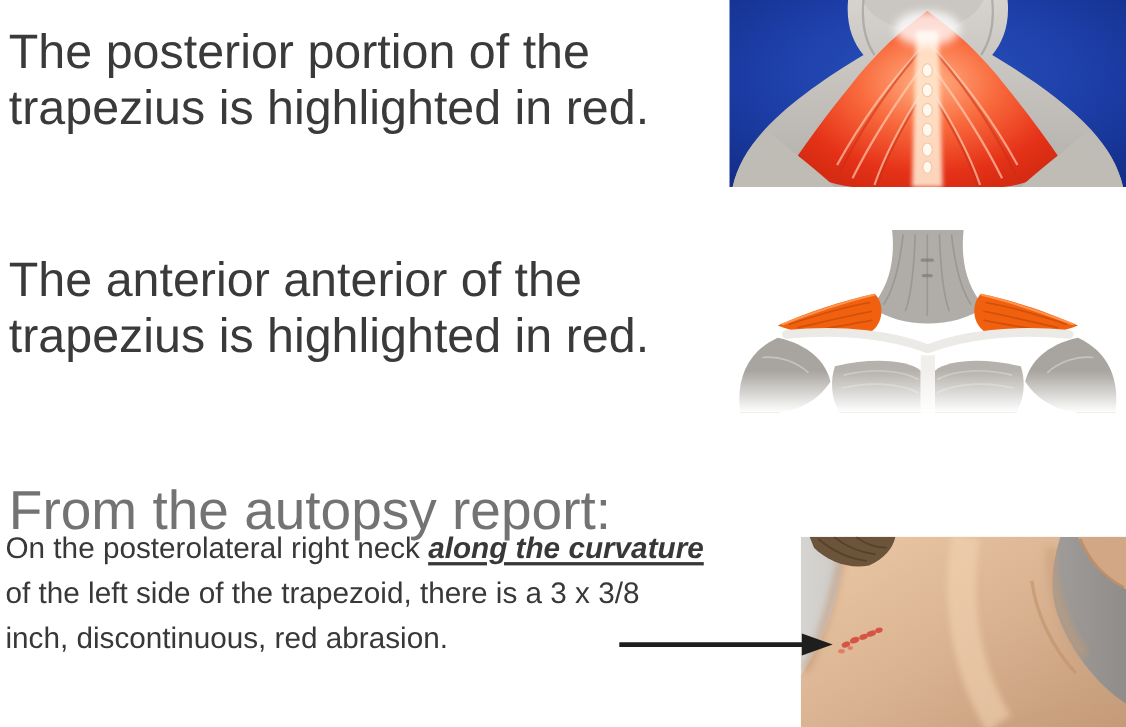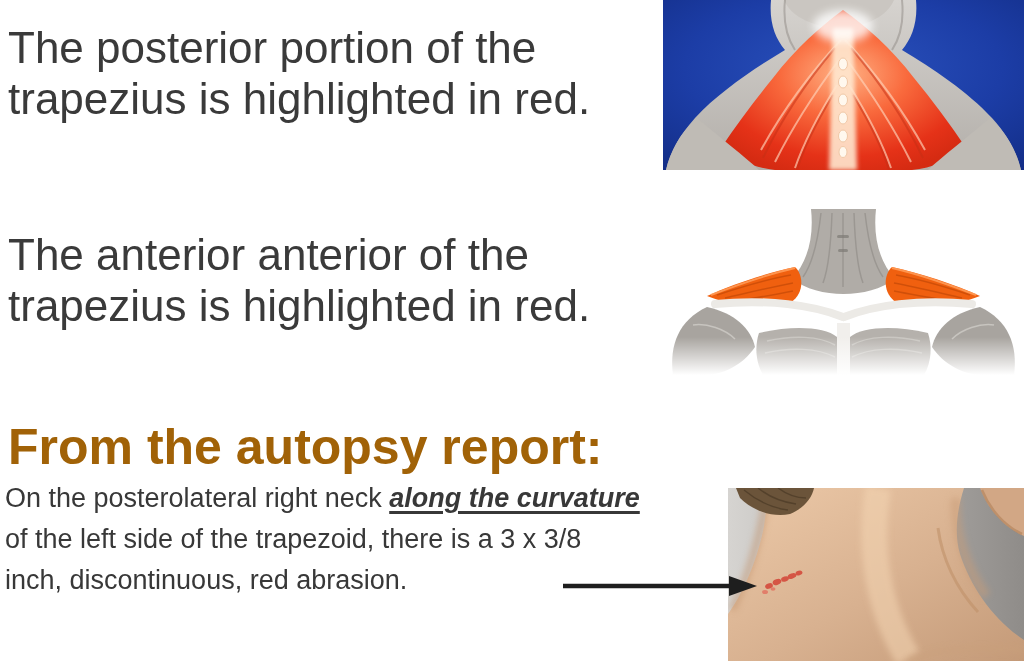--- a/index.html
+++ b/index.html
@@ -8,22 +8,22 @@
     background:#ffffff;font-family:"Liberation Sans","DejaVu Sans",sans-serif;
     color:#3a3a3a;
   }
   .caption{
     position:absolute;left:8px;font-size:44px;line-height:51px;
     white-space:nowrap;color:#3a3a3a;
   }
   #caption-posterior{top:22px;}
   #caption-anterior{top:229px;}
   #autopsy-heading{
-    position:absolute;left:8px;top:419px;font-size:50px;line-height:56px;
-    white-space:nowrap;color:#a16207;font-weight:bold;
+    position:absolute;left:8px;top:436px;font-size:50px;line-height:56px;
+    white-space:nowrap;color:#737373;
   }
   #autopsy-body{
     position:absolute;left:5px;top:478px;width:640px;
     font-size:27px;line-height:41px;color:#383838;
   }
   #autopsy-body .emph{
     font-weight:700;font-style:italic;text-decoration:underline;
     text-decoration-thickness:3px;text-underline-offset:4px;
   }
   .fig{position:absolute;display:block;}

